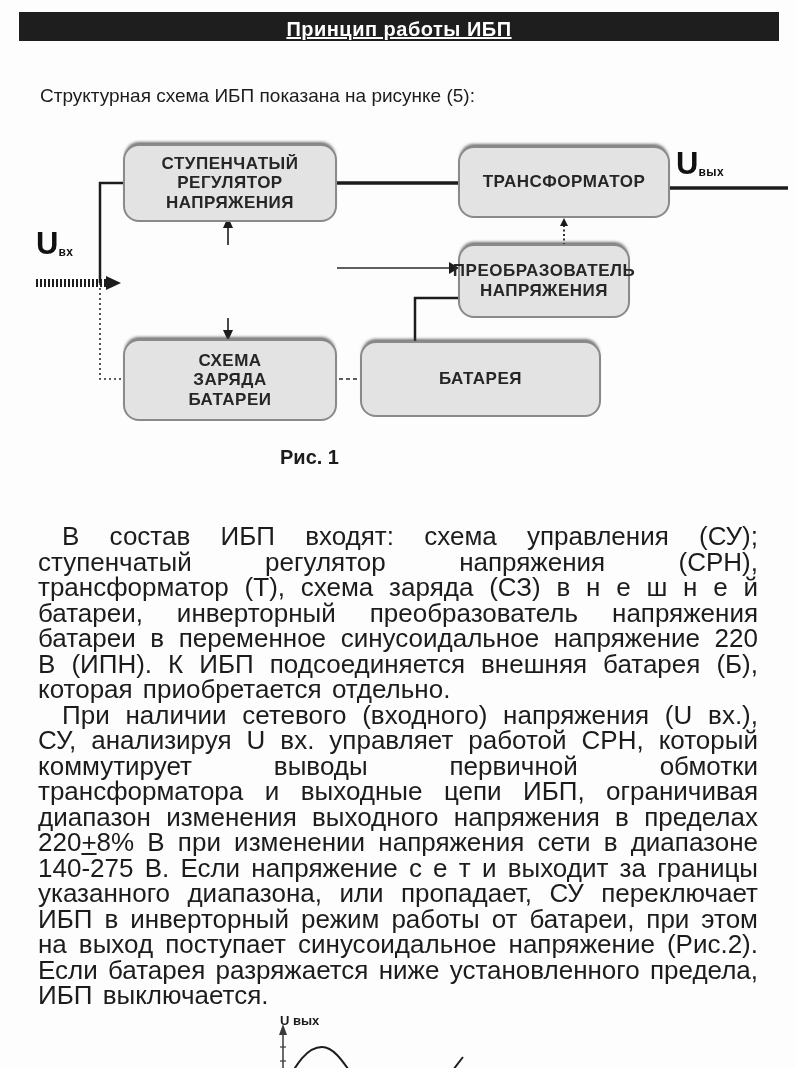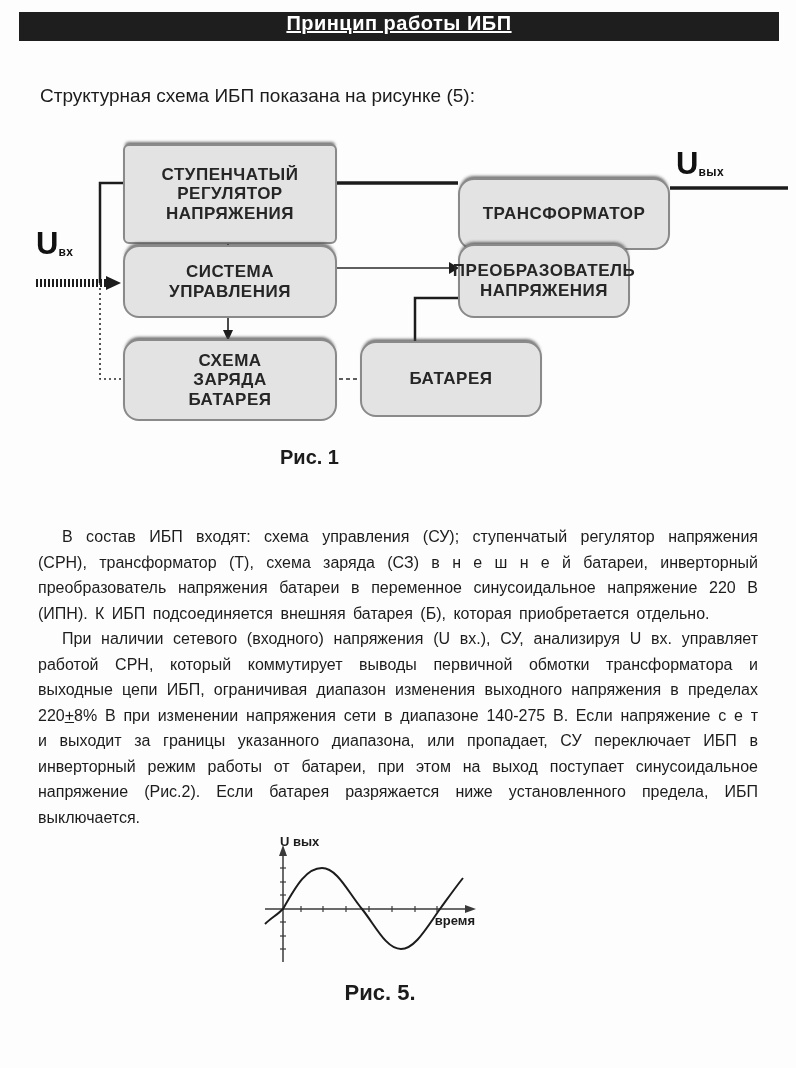--- a/index.html
+++ b/index.html
@@ -9,21 +9,21 @@
     font-family:"Liberation Sans","DejaVu Sans",sans-serif;
     color:#1c1c1c;
     position:relative;
     overflow:hidden;
   }
   
   .titlebar{
     margin:12px 17px 0 19px;
     height:29px;
     background:#1e1e1e;
-    display:flex;align-items:flex-start;justify-content:center;
+    display:flex;align-items:flex-end;justify-content:center;
   }
   .titlebar span{
     color:#ffffff;
     font-size:20px;
     font-weight:bold;
     text-decoration:underline;
     letter-spacing:.5px;
   }
   
   .intro{
@@ -58,21 +58,21 @@
   svg.overlay{position:absolute;left:0;top:0;}
   .figcap{
     position:absolute;
     text-align:left;
     font-weight:bold;
   }
   .cap1{left:280px;top:320px;width:140px;font-size:20px;}
   
   .bodytext{
     margin:8px 38px 0 38px;
-    font-size:16px;
+    font-size:26px;
     line-height:25.5px;
     text-align:justify;
     word-spacing:3px;
   }
   .bodytext p{margin:0;text-indent:24px;}
   .pm{text-decoration:underline;}
   
   .fig2{position:relative;height:182px;}
   .fig2 svg{position:absolute;left:253px;top:0;}
   .cap2{left:300px;top:150px;width:160px;font-size:22px;position:absolute;text-align:center;font-weight:bold;}
@@ -111,32 +111,30 @@
     <polygon points="449,136 449,148 459,142" fill="#1c1c1c"></polygon>
 
     <line x1="564" y1="99" x2="564" y2="118" stroke="#1c1c1c" stroke-width="1.8" stroke-dasharray="2 2.5"></line>
     <polygon points="560,100 568,100 564,92" fill="#1c1c1c"></polygon>
 
     <polyline points="458,172 415,172 415,215" fill="none" stroke="#1c1c1c" stroke-width="2.5"></polyline>
 
     <line x1="339" y1="253" x2="358" y2="253" stroke="#2a2a2a" stroke-width="1.6" stroke-dasharray="4 3"></line>
   </svg>
 
-  <div class="block" style="left:123px;top:18px;width:214px;height:100px;border-radius:6px;">СТУПЕНЧАТЫЙ
+  <div class="block" style="left:123px;top:18px;width:214px;height:78px;">СТУПЕНЧАТЫЙ
 РЕГУЛЯТОР
 НАПРЯЖЕНИЯ</div>
-  <div class="block" style="left:458px;top:20px;width:212px;height:72px;margin-top:32px;">ТРАНСФОРМАТОР</div>
-  <div class="block" style="left:123px;top:119px;width:214px;height:73px;">СИСТЕМА
-УПРАВЛЕНИЯ</div>
+  <div class="block" style="left:458px;top:20px;width:212px;height:72px;">ТРАНСФОРМАТОР</div>
   <div class="block" style="left:458px;top:118px;width:172px;height:74px;">ПРЕОБРАЗОВАТЕЛЬ
 НАПРЯЖЕНИЯ</div>
   <div class="block" style="left:123px;top:213px;width:214px;height:82px;">СХЕМА
 ЗАРЯДА
-БАТАРЕЯ</div>
-  <div class="block" style="left:360px;top:215px;width:182px;height:76px;">БАТАРЕЯ</div>
+БАТАРЕИ</div>
+  <div class="block" style="left:360px;top:215px;width:241px;height:76px;">БАТАРЕЯ</div>
 
   <div class="ulabel" style="left:36px;top:100px;">
     <span class="big">U</span><span class="sub">вх</span>
   </div>
   <div class="ulabel" style="left:676px;top:20px;">
     <span class="big">U</span><span class="sub">вых</span>
   </div>
 
   <div class="figcap cap1">Рис. 1</div>
 </div>

